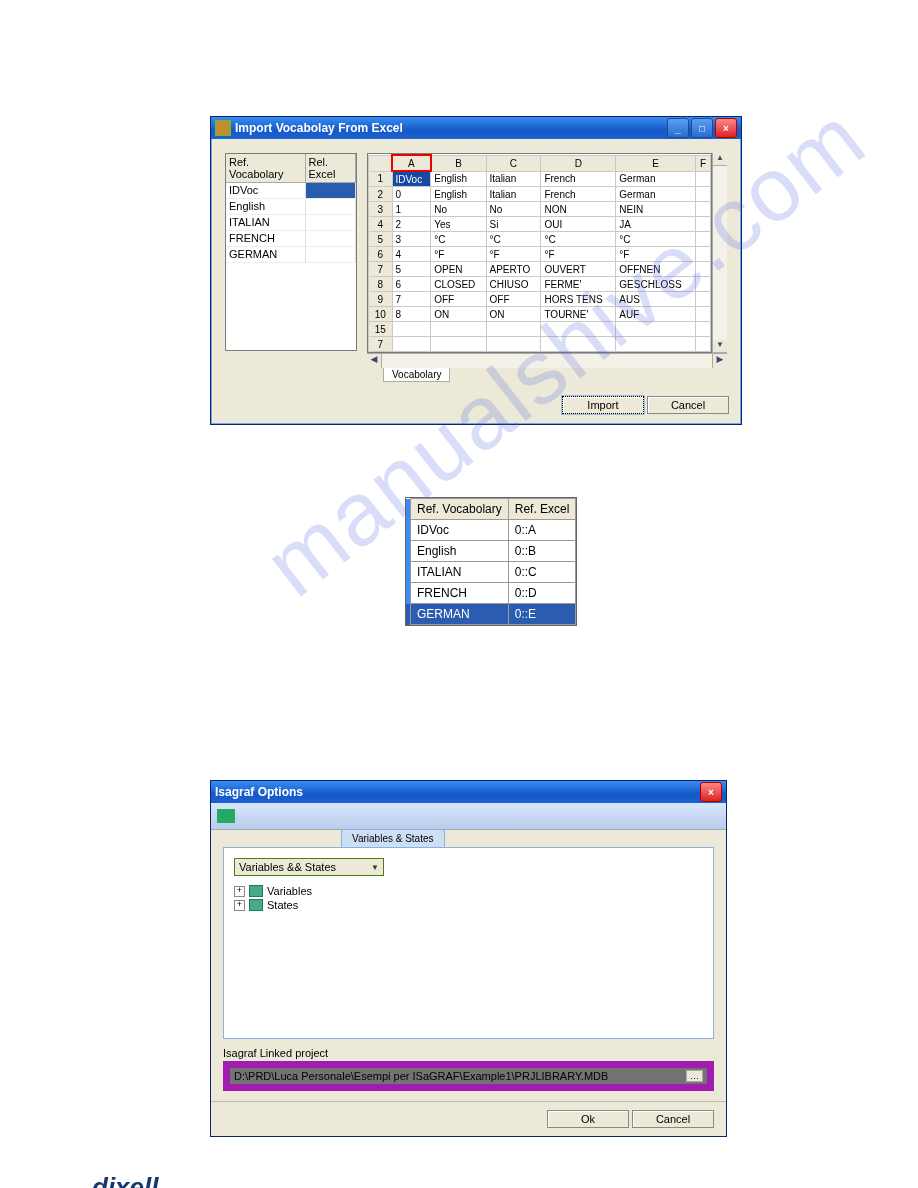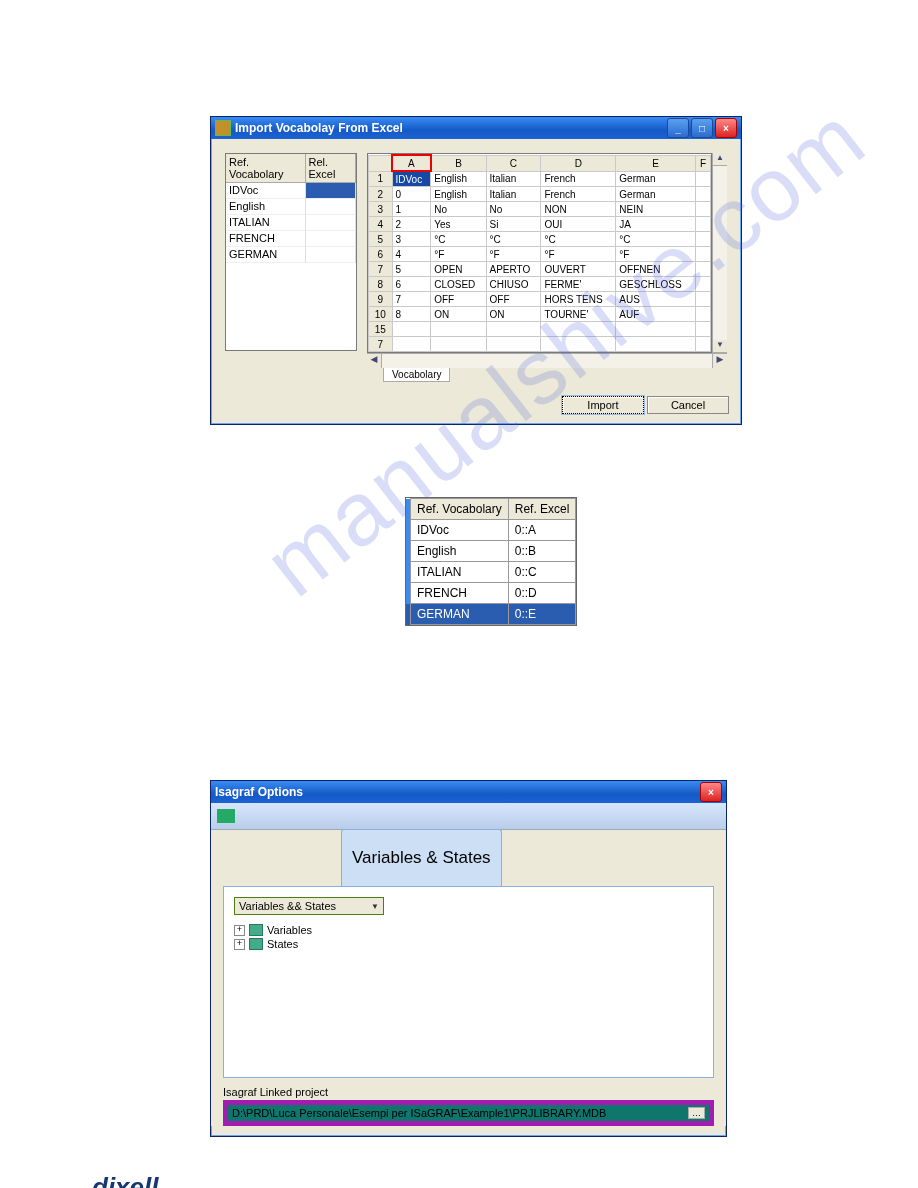--- a/index.html
+++ b/index.html
@@ -132,36 +132,36 @@
   .map-table tr.sel td { background:#2a5db0; color:#fff;}
   .map-table .blue-bar { width:4px; background:#3a8cf5; padding:0; border:none;}
   
   .opt-win { left:210px; top:780px; width:515px; }
   .opt-body { background:#ECE9D8; }
   .toolstrip { height:26px; background:linear-gradient(#d7e6fa,#b9cdea); border-bottom:1px solid #9ab; display:flex; align-items:center; padding-left:6px;}
   .toolstrip .flag { width:18px; height:14px; background:#2a6; margin-right:4px;}
   .tab-row { margin-top:-1px; padding-left:130px;}
   .tab {
     display:inline-block; background:#cddff5; border:1px solid #8bb0e0; border-bottom:none;
-    padding:18px 10px; font-size:17px; border-radius:3px 3px 0 0;
+    padding:3px 10px; font-size:10px; border-radius:3px 3px 0 0;
   }
   .tab-panel {
     background:#fff; border:1px solid #8bb0e0; margin:0 12px 8px 12px; padding:10px;
     min-height:170px;
   }
   .combo {
     width:140px; border:1px solid #4d7c0f; background:#ECE9D8; padding:2px 4px;
     display:inline-flex; justify-content:space-between; align-items:center; font-size:11px;
   }
   .combo .dd { font-size:8px; color:#333; }
   .tree { margin-top:8px; font-size:11px; }
   .tree-row { display:flex; align-items:center; gap:4px; padding:1px 0;}
   .tree-row .plus { width:9px; height:9px; border:1px solid #888; font-size:9px; line-height:7px; text-align:center;}
   .tree-row .disk { width:12px; height:10px; background:#4a8; border:1px solid #276;}
-  .path-box { border:5px solid #a21caf; background:#0f766e; padding:2px 4px; display:flex; justify-content:space-between; align-items:center;}
+  .path-box { border:7px solid #a21caf; background:#737373; padding:2px 4px; display:flex; justify-content:space-between; align-items:center;}
   .path-box .dots { border:1px solid #aaa; padding:0 3px; font-size:9px; background:#ECE9D8;}
   .fieldlabel { font-size:11px; margin:4px 12px 2px 12px; display:block;}
   .opt-footer {
     border-top:1px solid #bbb; background:#ECE9D8; padding:8px 12px; text-align:right;
   }
   
   .logo {
     position:absolute; left:92px; top:1172px;
     font-family: Arial, sans-serif; font-weight:bold; font-style:italic;
     font-size:26px; color:#16386f;
@@ -428,19 +428,23 @@
         </div>
       </div>
     </div>
     <span class="fieldlabel">Isagraf Linked project</span>
     <div style="margin:0 12px 10px 12px;">
       <div class="path-box">
         <span>D:\PRD\Luca Personale\Esempi per ISaGRAF\Example1\PRJLIBRARY.MDB</span>
         <span class="dots">…</span>
       </div>
     </div>
+    <div class="opt-footer">
+      <span class="btn">Ok</span>
+      <span class="btn">Cancel</span>
+    </div>
   </div>
 </div>
 
 <div class="logo">
   <span>dixell</span>
   <span class="sub">our experience... your solutions</span>
 </div>
 
 </body></html>

